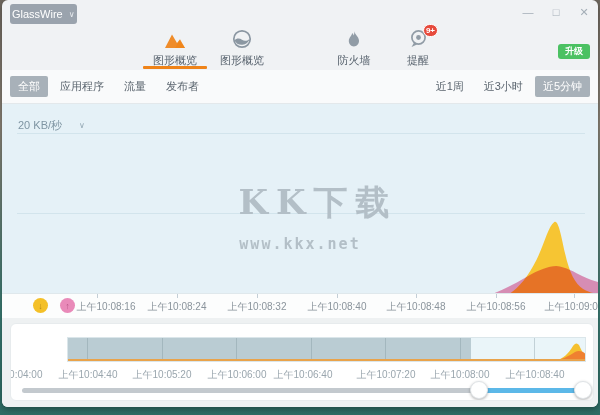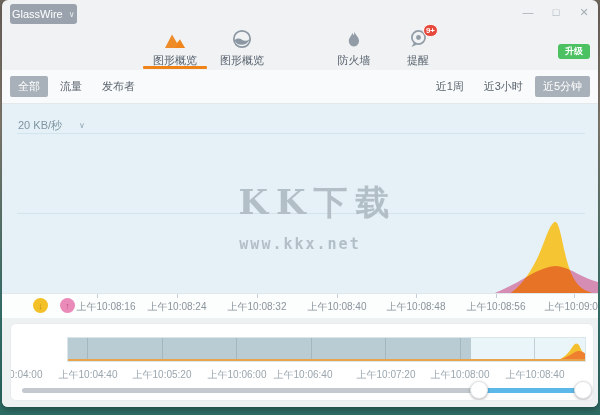--- a/index.html
+++ b/index.html
@@ -151,20 +151,21 @@
       </span>
       <span class="lbl">提醒</span>
     </div>
     <div class="active-underline"></div>
     <div class="upgrade-btn">升级</div>
   </div>
 
   <div class="filterbar">
     <div class="chips">
       <span class="chip sel">全部</span>
+      <span class="chip">应用程序</span>
       <span class="chip">流量</span>
       <span class="chip">发布者</span>
     </div>
     <div class="chips">
       <span class="chip">近1周</span>
       <span class="chip">近3小时</span>
       <span class="chip sel">近5分钟</span>
     </div>
   </div>
 

